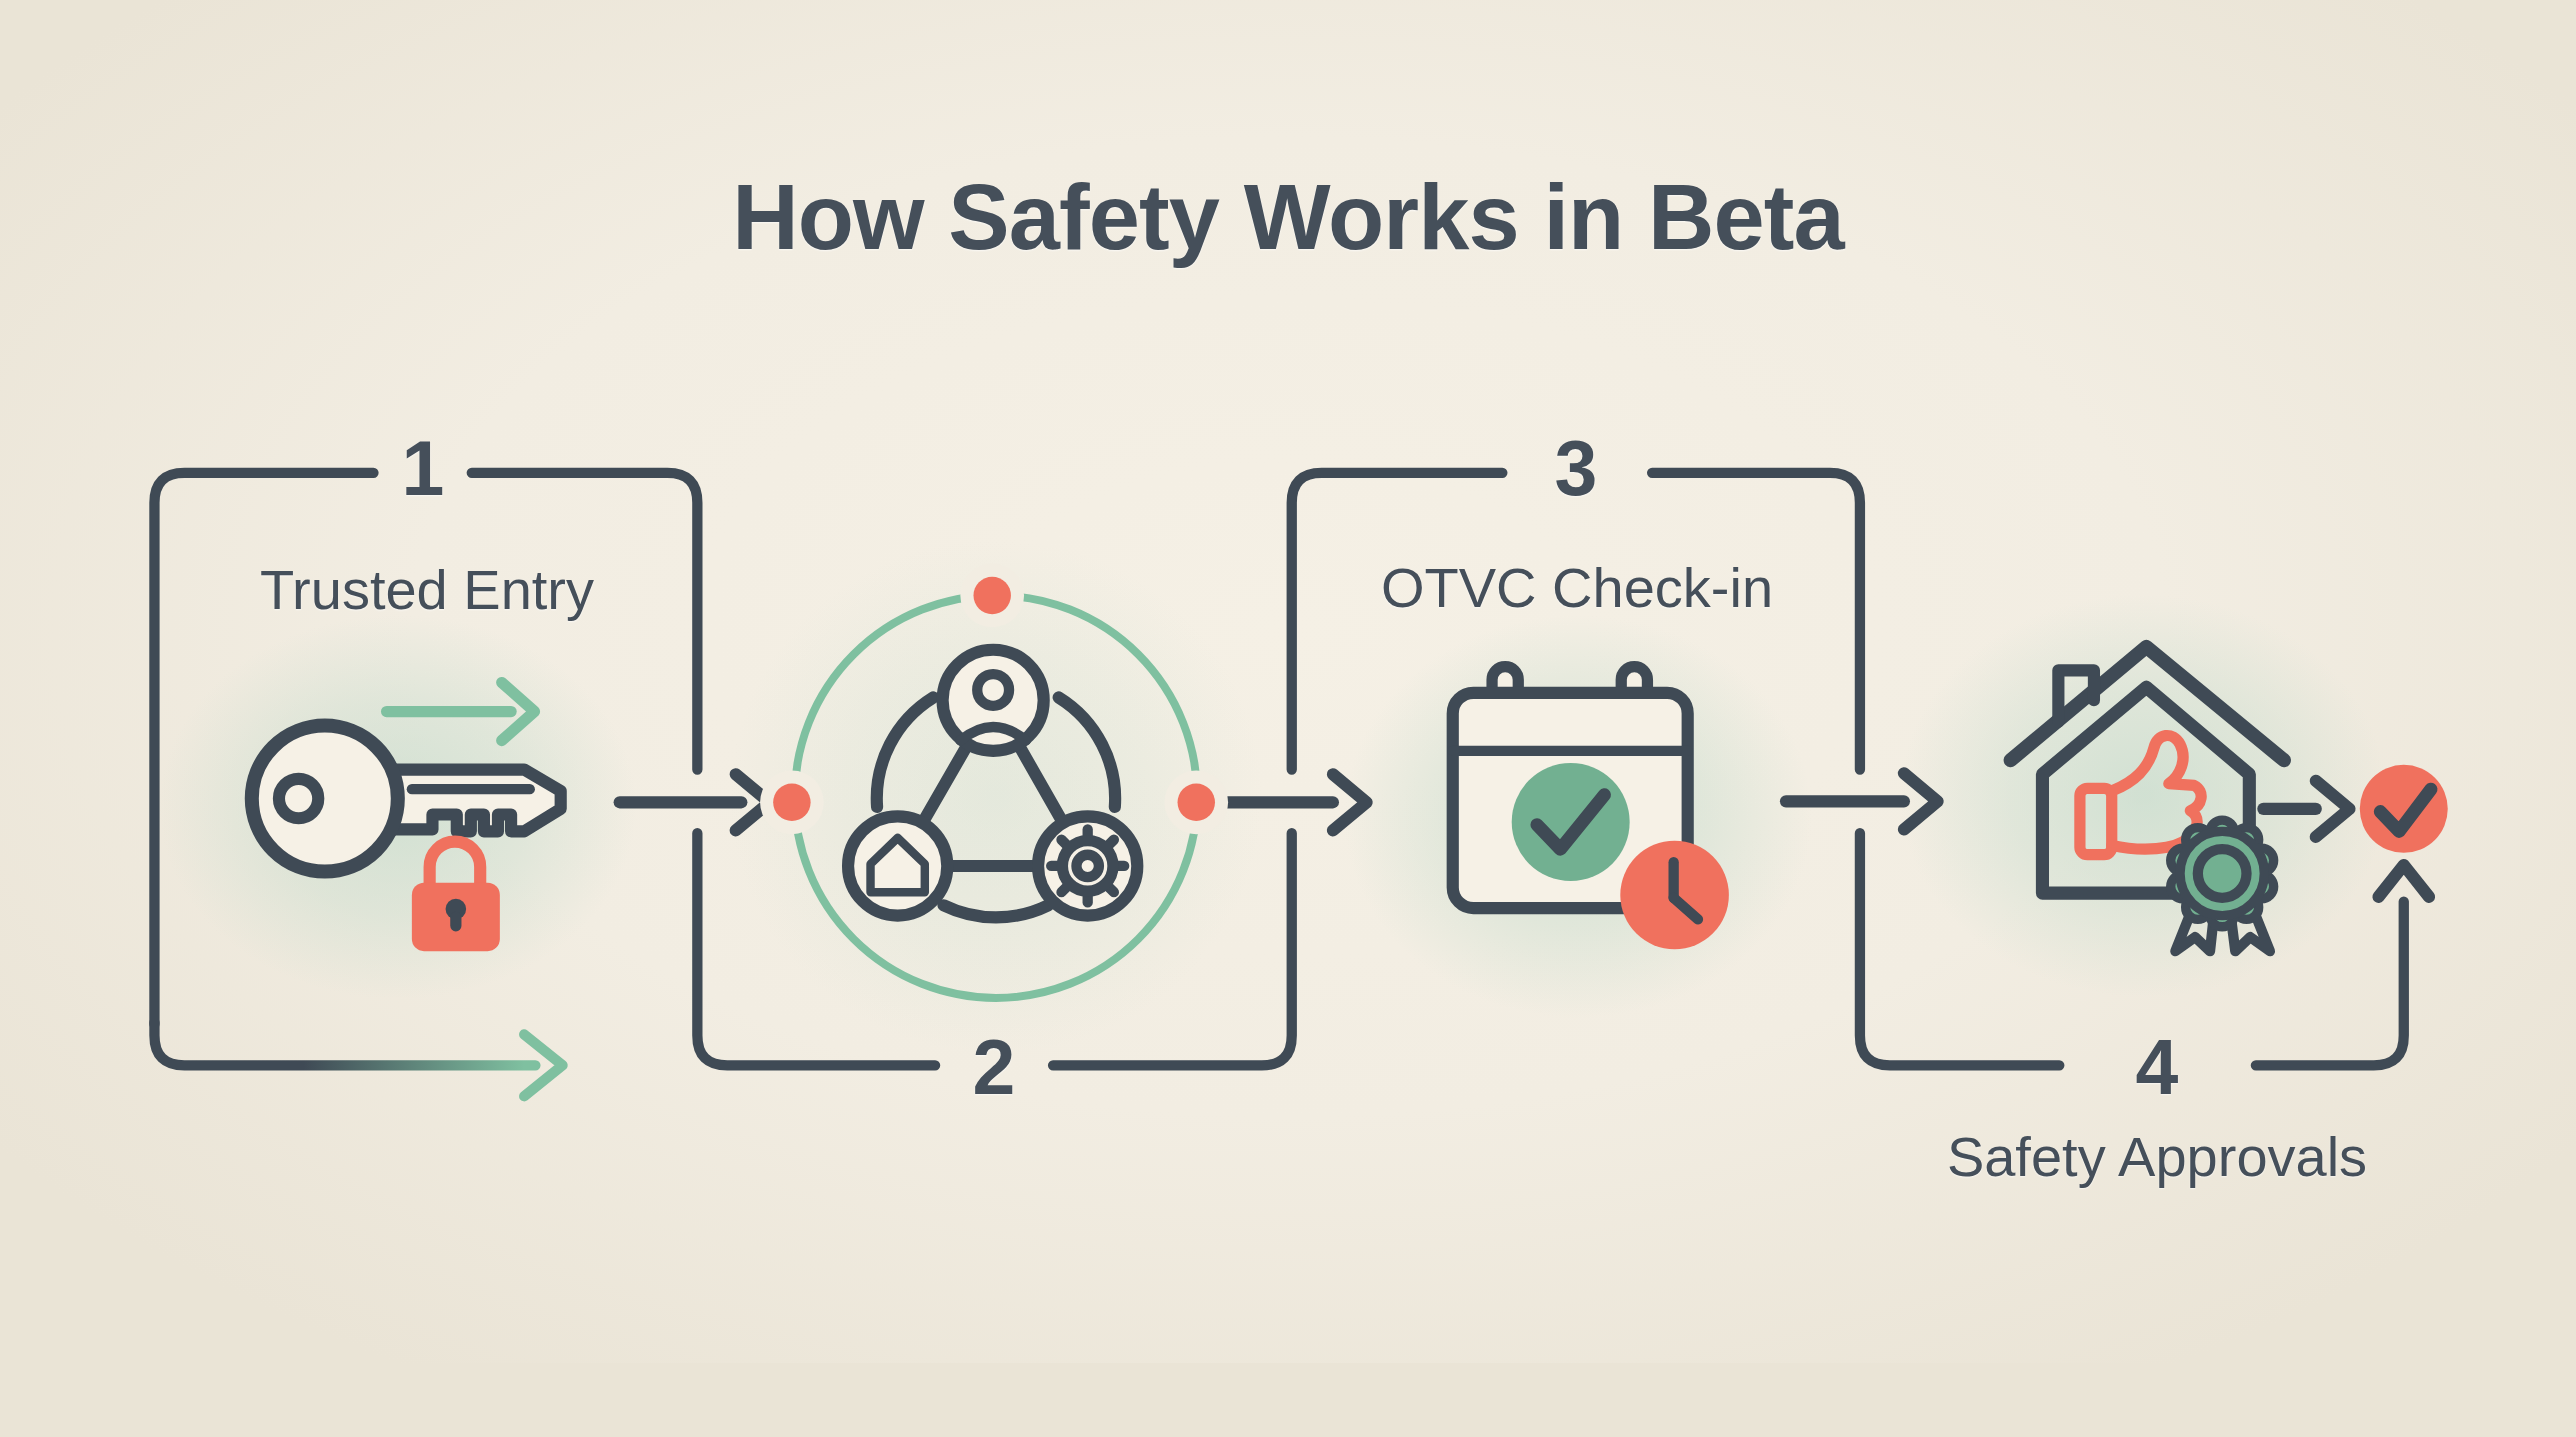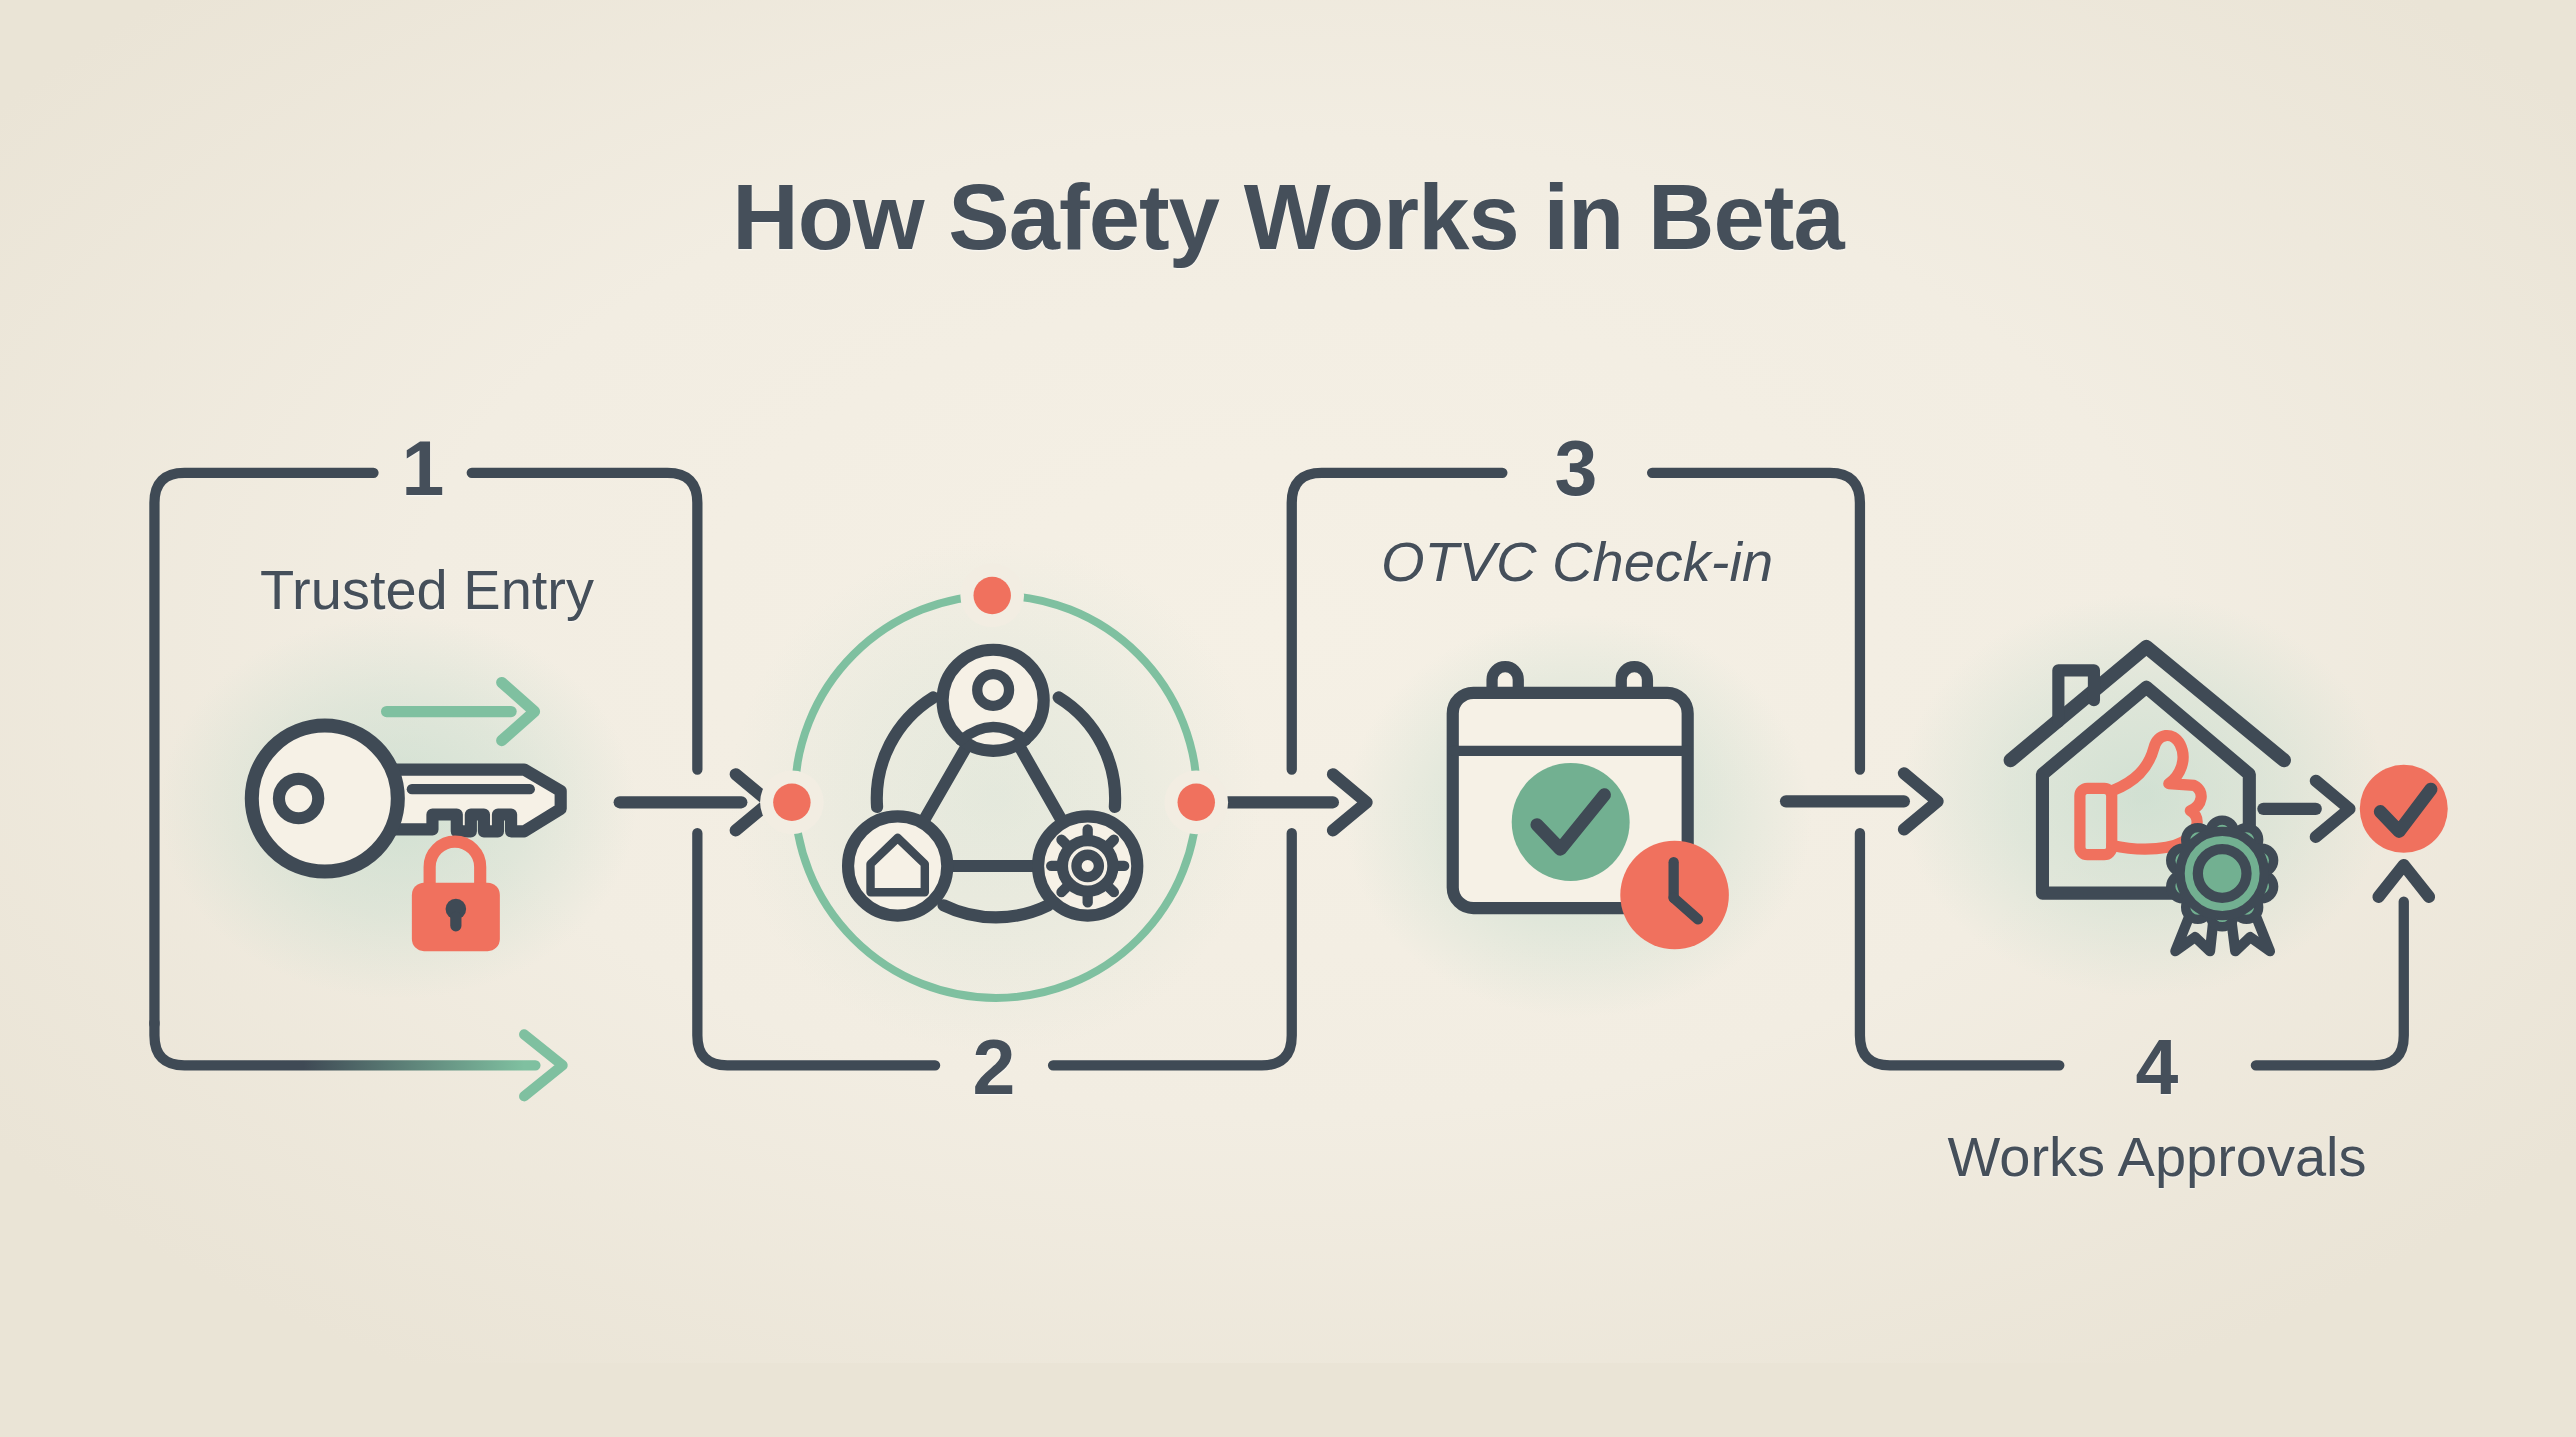--- a/index.html
+++ b/index.html
@@ -217,19 +217,19 @@
   </svg>
 
   <div class="txt title" style="left:1288px; top:217px;">How Safety Works in Beta</div>
 
   <div class="txt num" style="left:423px;  top:468px;">1</div>
   <div class="txt lbl" style="left:427px;  top:557px;margin-top:32px;">Trusted Entry</div>
 
   <div class="txt num" style="left:994px; top:1067px;">2</div>
 
   <div class="txt num" style="left:1576px; top:468px;">3</div>
-  <div class="txt lbl" style="left:1577px; top:561px;font-style:italic;">OTVC Check-in</div>
+  <div class="txt lbl" style="left:1577px; top:587px;">OTVC Check-in</div>
 
   <div class="txt num" style="left:2157px; top:1067px;">4</div>
-  <div class="txt lbl" style="left:2157px; top:1156px;">Works Approvals</div>
+  <div class="txt lbl" style="left:2157px; top:1156px;">Safety Approvals</div>
 
 </div>
 
 
 </body></html>

